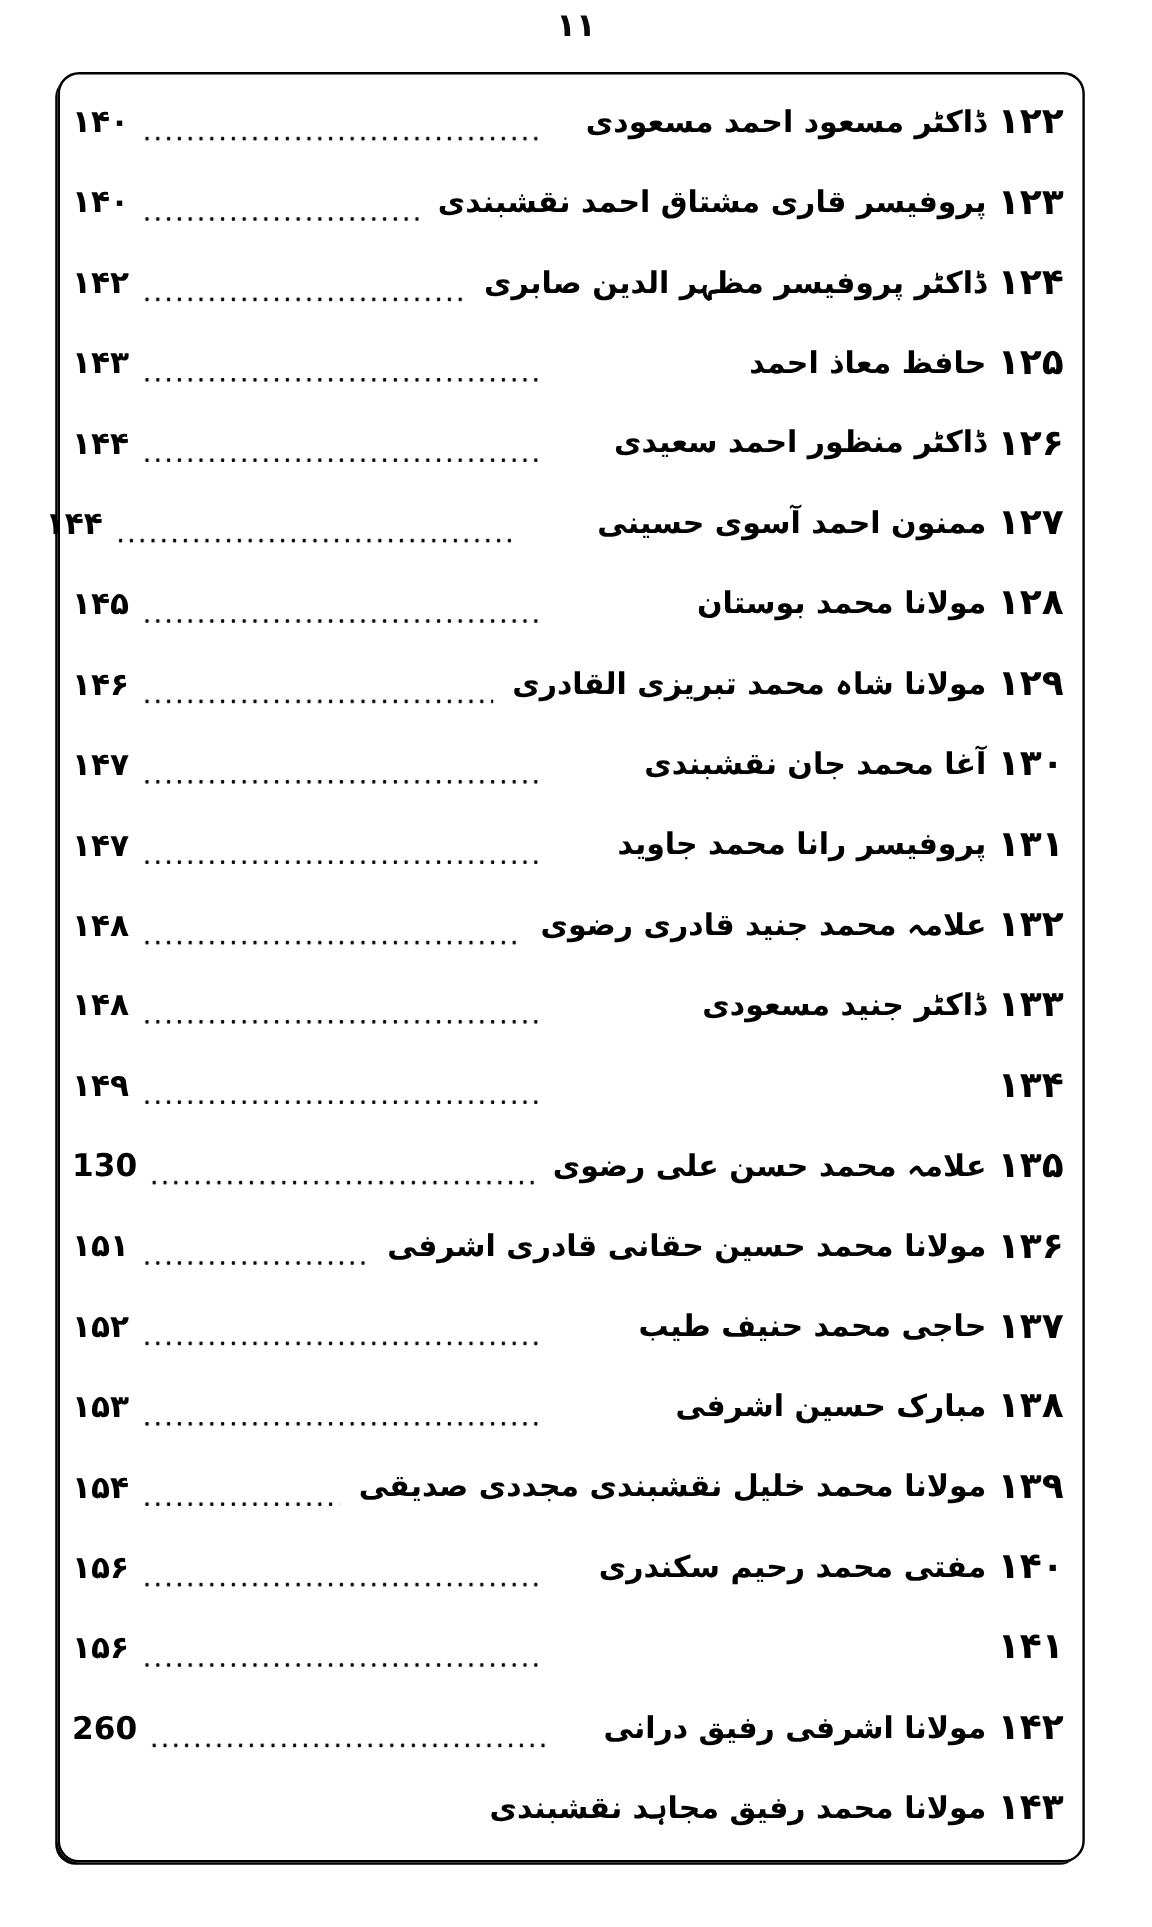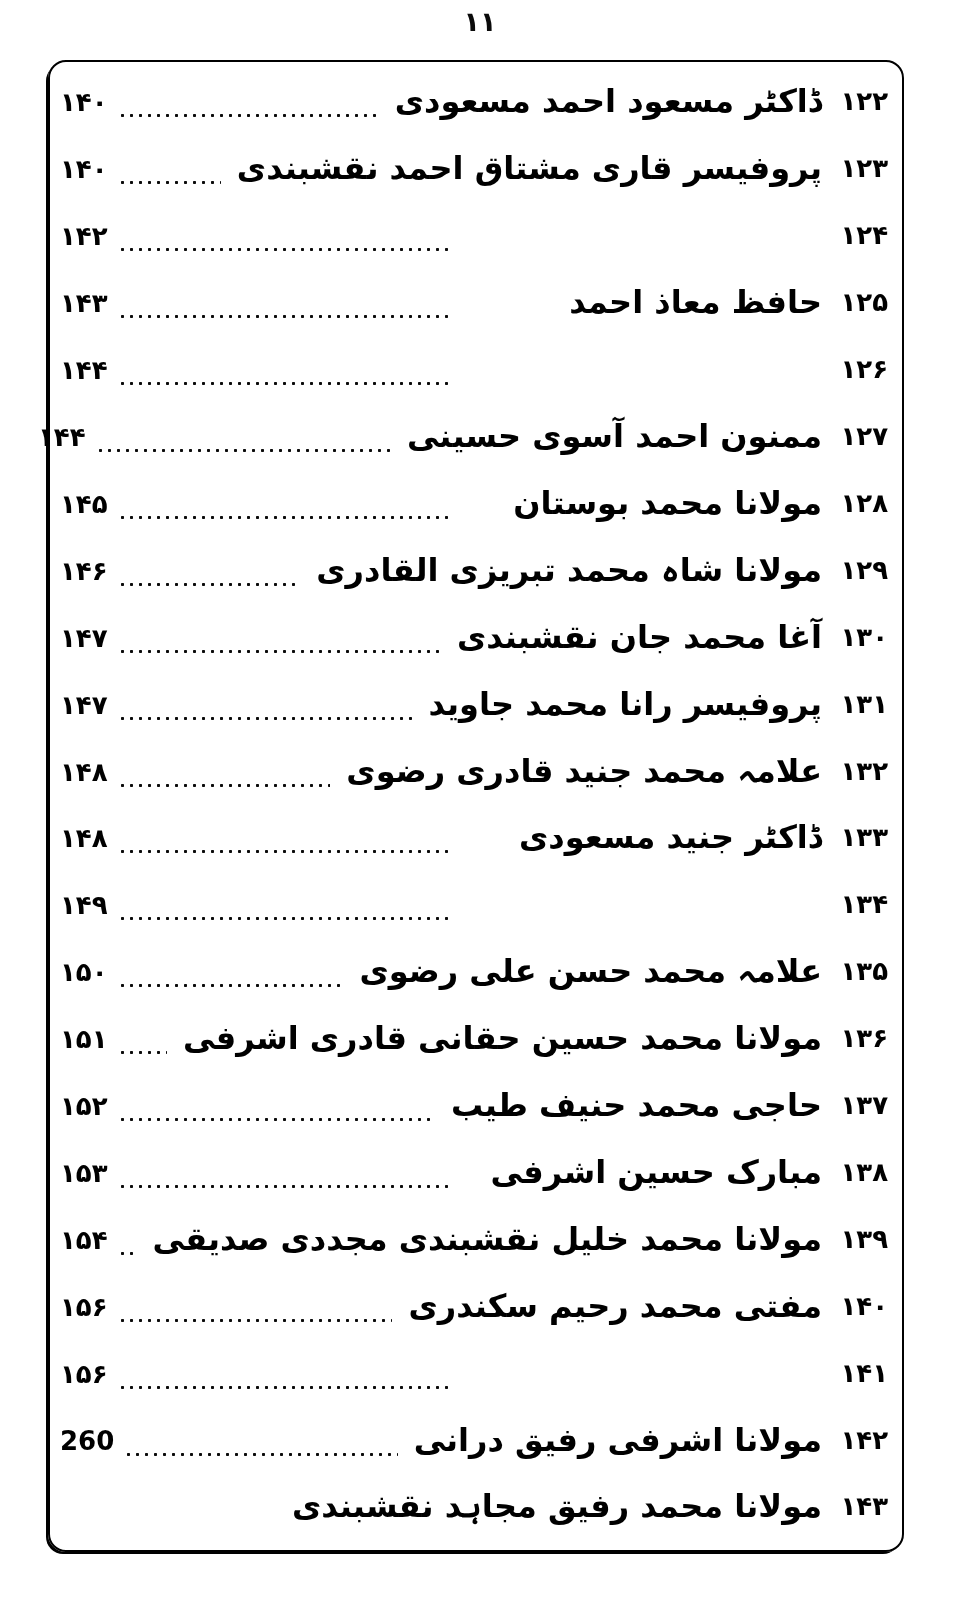--- a/index.html
+++ b/index.html
@@ -42,29 +42,29 @@
     justify-content: space-around;
   }
   .row {
     display: flex;
     direction: rtl;
     align-items: center;
     height: 66px;
   }
   .serial {
     flex: 0 0 66px;
-    font-size: 26px;
+    font-size: 30px;
     font-weight: 700;
-    text-align: right;
+    text-align: center;
     padding-left: 8px;
     white-space: nowrap;
   }
   .name {
     flex: 0 0 auto;
-    font-size: 32px;
+    font-size: 25px;
     font-weight: 700;
     white-space: nowrap;
     padding-left: 8px;
     line-height: 1.25;
   }
   .leader {
     flex: 1 1 auto;
     min-width: 0;
     display: flex;
     direction: rtl;
@@ -116,37 +116,39 @@
     <span class="serial">۱۲۳</span>
     <span class="name">پروفیسر قاری مشتاق احمد نقشبندی</span>
     <span class="leader">
       <span class="dots"></span>
       <span class="pageno">۱۴۰</span>
     </span>
   </div>
 
   <div class="row">
     <span class="serial">۱۲۴</span>
+    <span class="name">ڈاکٹر پروفیسر مظہر الدین صابری</span>
     <span class="leader">
       <span class="dots"></span>
       <span class="pageno">۱۴۲</span>
     </span>
   </div>
 
   <div class="row">
     <span class="serial">۱۲۵</span>
     <span class="name">حافظ معاذ احمد</span>
     <span class="leader">
       <span class="dots"></span>
       <span class="pageno">۱۴۳</span>
     </span>
   </div>
 
   <div class="row">
     <span class="serial">۱۲۶</span>
+    <span class="name">ڈاکٹر منظور احمد سعیدی</span>
     <span class="leader">
       <span class="dots"></span>
       <span class="pageno">۱۴۴</span>
     </span>
   </div>
 
   <div class="row">
     <span class="serial">۱۲۷</span>
     <span class="name">ممنون احمد آسوی حسینی</span>
     <span class="leader">
@@ -215,21 +217,21 @@
       <span class="dots"></span>
       <span class="pageno">۱۴۹</span>
     </span>
   </div>
 
   <div class="row">
     <span class="serial">۱۳۵</span>
     <span class="name">علامہ محمد حسن علی رضوی</span>
     <span class="leader">
       <span class="dots"></span>
-      <span class="pageno">۱۵۰</span>
+      <span class="pageno">130</span>
     </span>
   </div>
 
   <div class="row">
     <span class="serial">۱۳۶</span>
     <span class="name">مولانا محمد حسین حقانی قادری اشرفی</span>
     <span class="leader">
       <span class="dots"></span>
       <span class="pageno">۱۵۱</span>
     </span>

